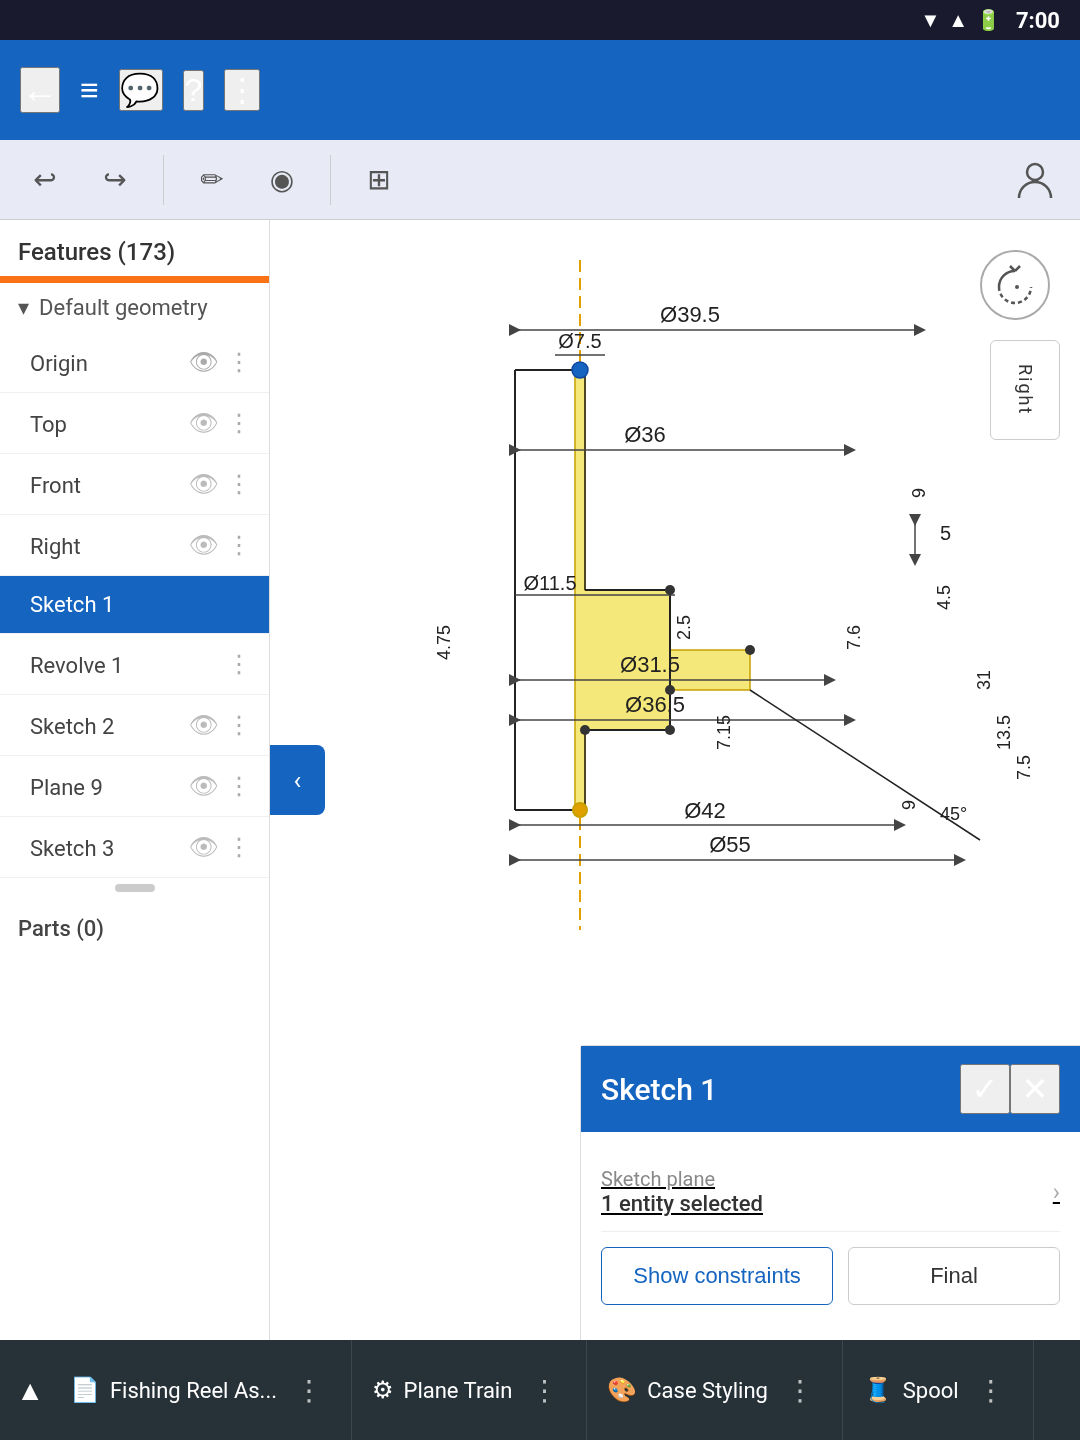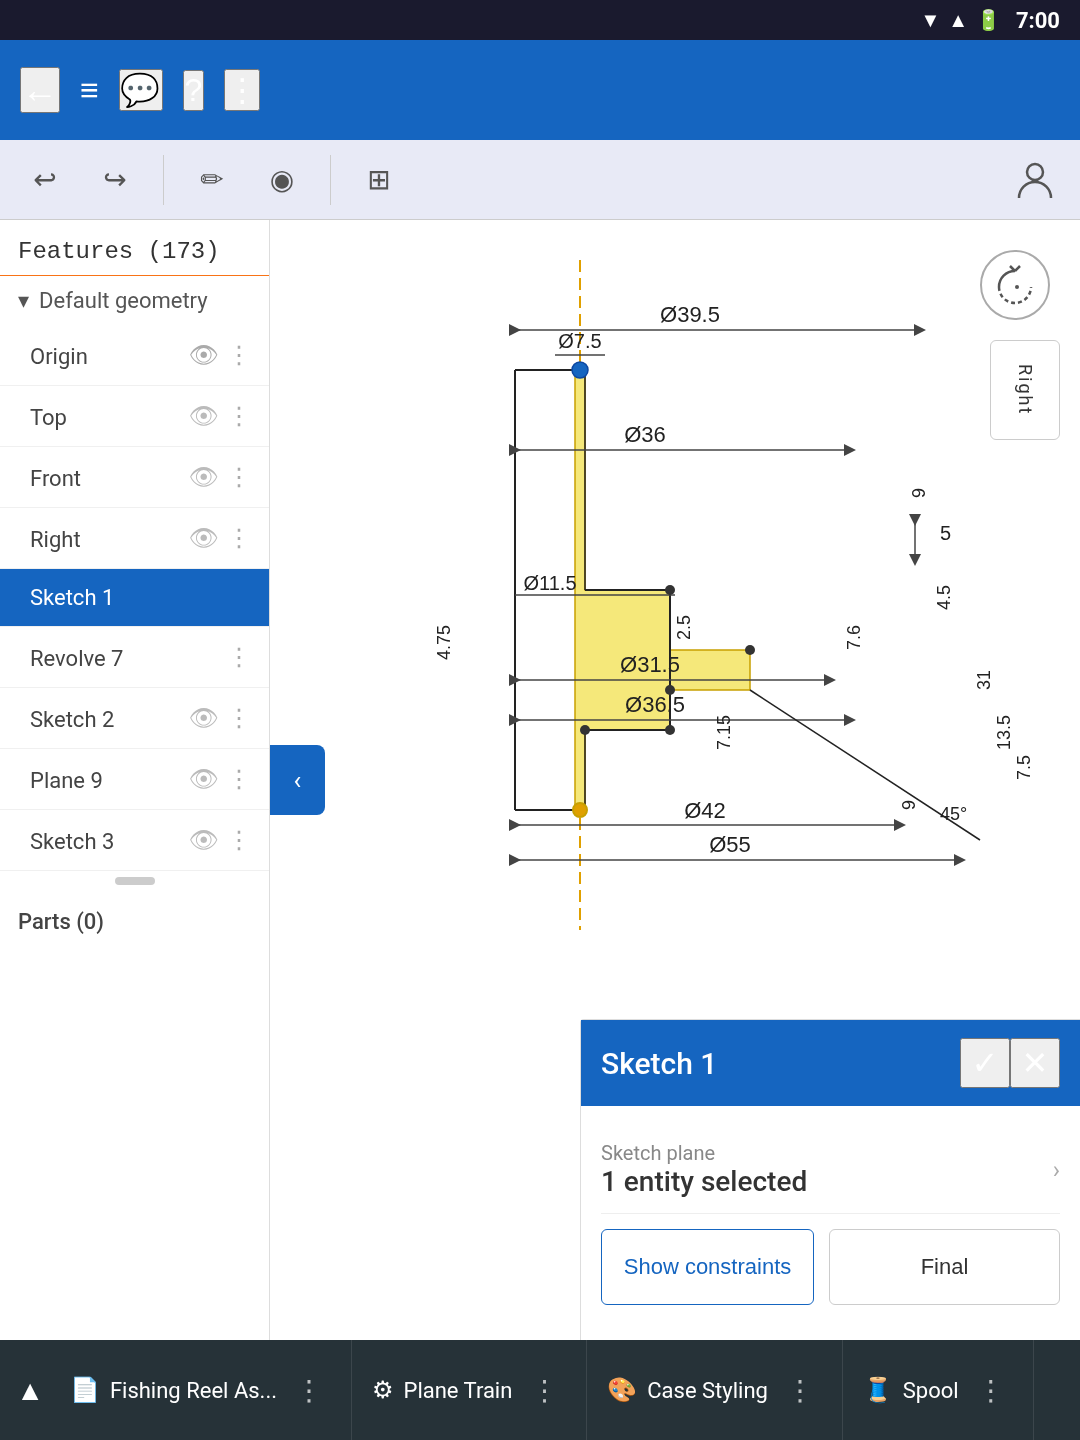--- a/index.html
+++ b/index.html
@@ -51,21 +51,21 @@
       display: flex; width: 100%; height: calc(1440px - 40px - 100px - 80px - 100px);
     }
 
     
     .sidebar {
       width: 270px; height: 100%; background: white;
       border-right: 1px solid #ddd; overflow-y: auto; flex-shrink: 0;
     }
     .sidebar-header {
       padding: 18px 18px 10px;
-      font-size: 24px; font-weight: 500; color: #333; border-bottom: 1px solid #f97316; font-family: Liberation Mono, monospace;
+      font-size: 24px; font-weight: 500; color: #333; border-bottom: 7px solid #f97316;
     }
     .sidebar-section-header {
       display: flex; align-items: center; padding: 12px 18px;
       font-size: 22px; color: #555; cursor: pointer; gap: 10px;
     }
     .sidebar-item {
       display: flex; align-items: flex-end; padding: 16px 18px 16px 30px;
       border-bottom: 1px solid #f0f0f0; cursor: pointer;
     }
     .sidebar-item.active { background: #1565c0; }
@@ -126,32 +126,33 @@
     }
     .bottom-panel-title { flex: 1; color: white; font-size: 30px; font-weight: 500; }
     .bottom-panel-btn {
       width: 50px; height: 50px; display: flex; align-items: center; justify-content: center;
       color: white; font-size: 32px; cursor: pointer;
     }
     .bottom-panel-body { padding: 20px; }
     .bottom-panel-row {
       display: flex; align-items: center; padding: 15px 0;
       border-bottom: 1px solid #eee;
+      text-decoration: underline;
     }
     .bottom-panel-row-label { flex: 1; }
     .bottom-panel-row-title { font-size: 20px; color: #888; }
-    .bottom-panel-row-value { font-size: 28px; color: #333; font-weight: 500; }
+    .bottom-panel-row-value { font-size: 22px; color: #333; font-weight: 500; }
     .bottom-panel-row-arrow { font-size: 24px; color: #aaa; }
     .bottom-panel-actions { display: flex; gap: 15px; padding: 15px 0; }
     .btn-outline {
       flex: 1; padding: 15px; border: 1.5px solid #1565c0; border-radius: 6px;
       background: white; color: #1565c0; font-size: 22px; cursor: pointer; text-align: center;
     }
     .btn-flat {
-      flex: 1; padding: 24px; border: 1.5px solid #ccc; border-radius: 6px;
+      flex: 1; padding: 5px; border: 1.5px solid #ccc; border-radius: 6px;
       background: white; color: #333; font-size: 22px; cursor: pointer; text-align: center;
     }
 
     
     .bottom-tabs {
       width: 100%; height: 100px; background: #263238;
       display: flex; align-items: center;
     }
     .tab-up-btn {
       width: 50px; display: flex; align-items: center; justify-content: center;
@@ -236,21 +237,21 @@
       <span class="sidebar-item-label">Right</span>
       <span class="sidebar-item-icon" style="color:#bbb">👁</span>
       <span class="sidebar-item-more">⋮</span>
     </div>
 
     <div class="sidebar-item active">
       <span class="sidebar-item-label">Sketch 1</span>
     </div>
 
     <div class="sidebar-item">
-      <span class="sidebar-item-label">Revolve 7</span>
+      <span class="sidebar-item-label">Revolve 1</span>
       <span class="sidebar-item-more">⋮</span>
     </div>
 
     <div class="sidebar-item">
       <span class="sidebar-item-label">Sketch 2</span>
       <span class="sidebar-item-icon" style="color:#bbb">👁</span>
       <span class="sidebar-item-more">⋮</span>
     </div>
 
     <div class="sidebar-item">

